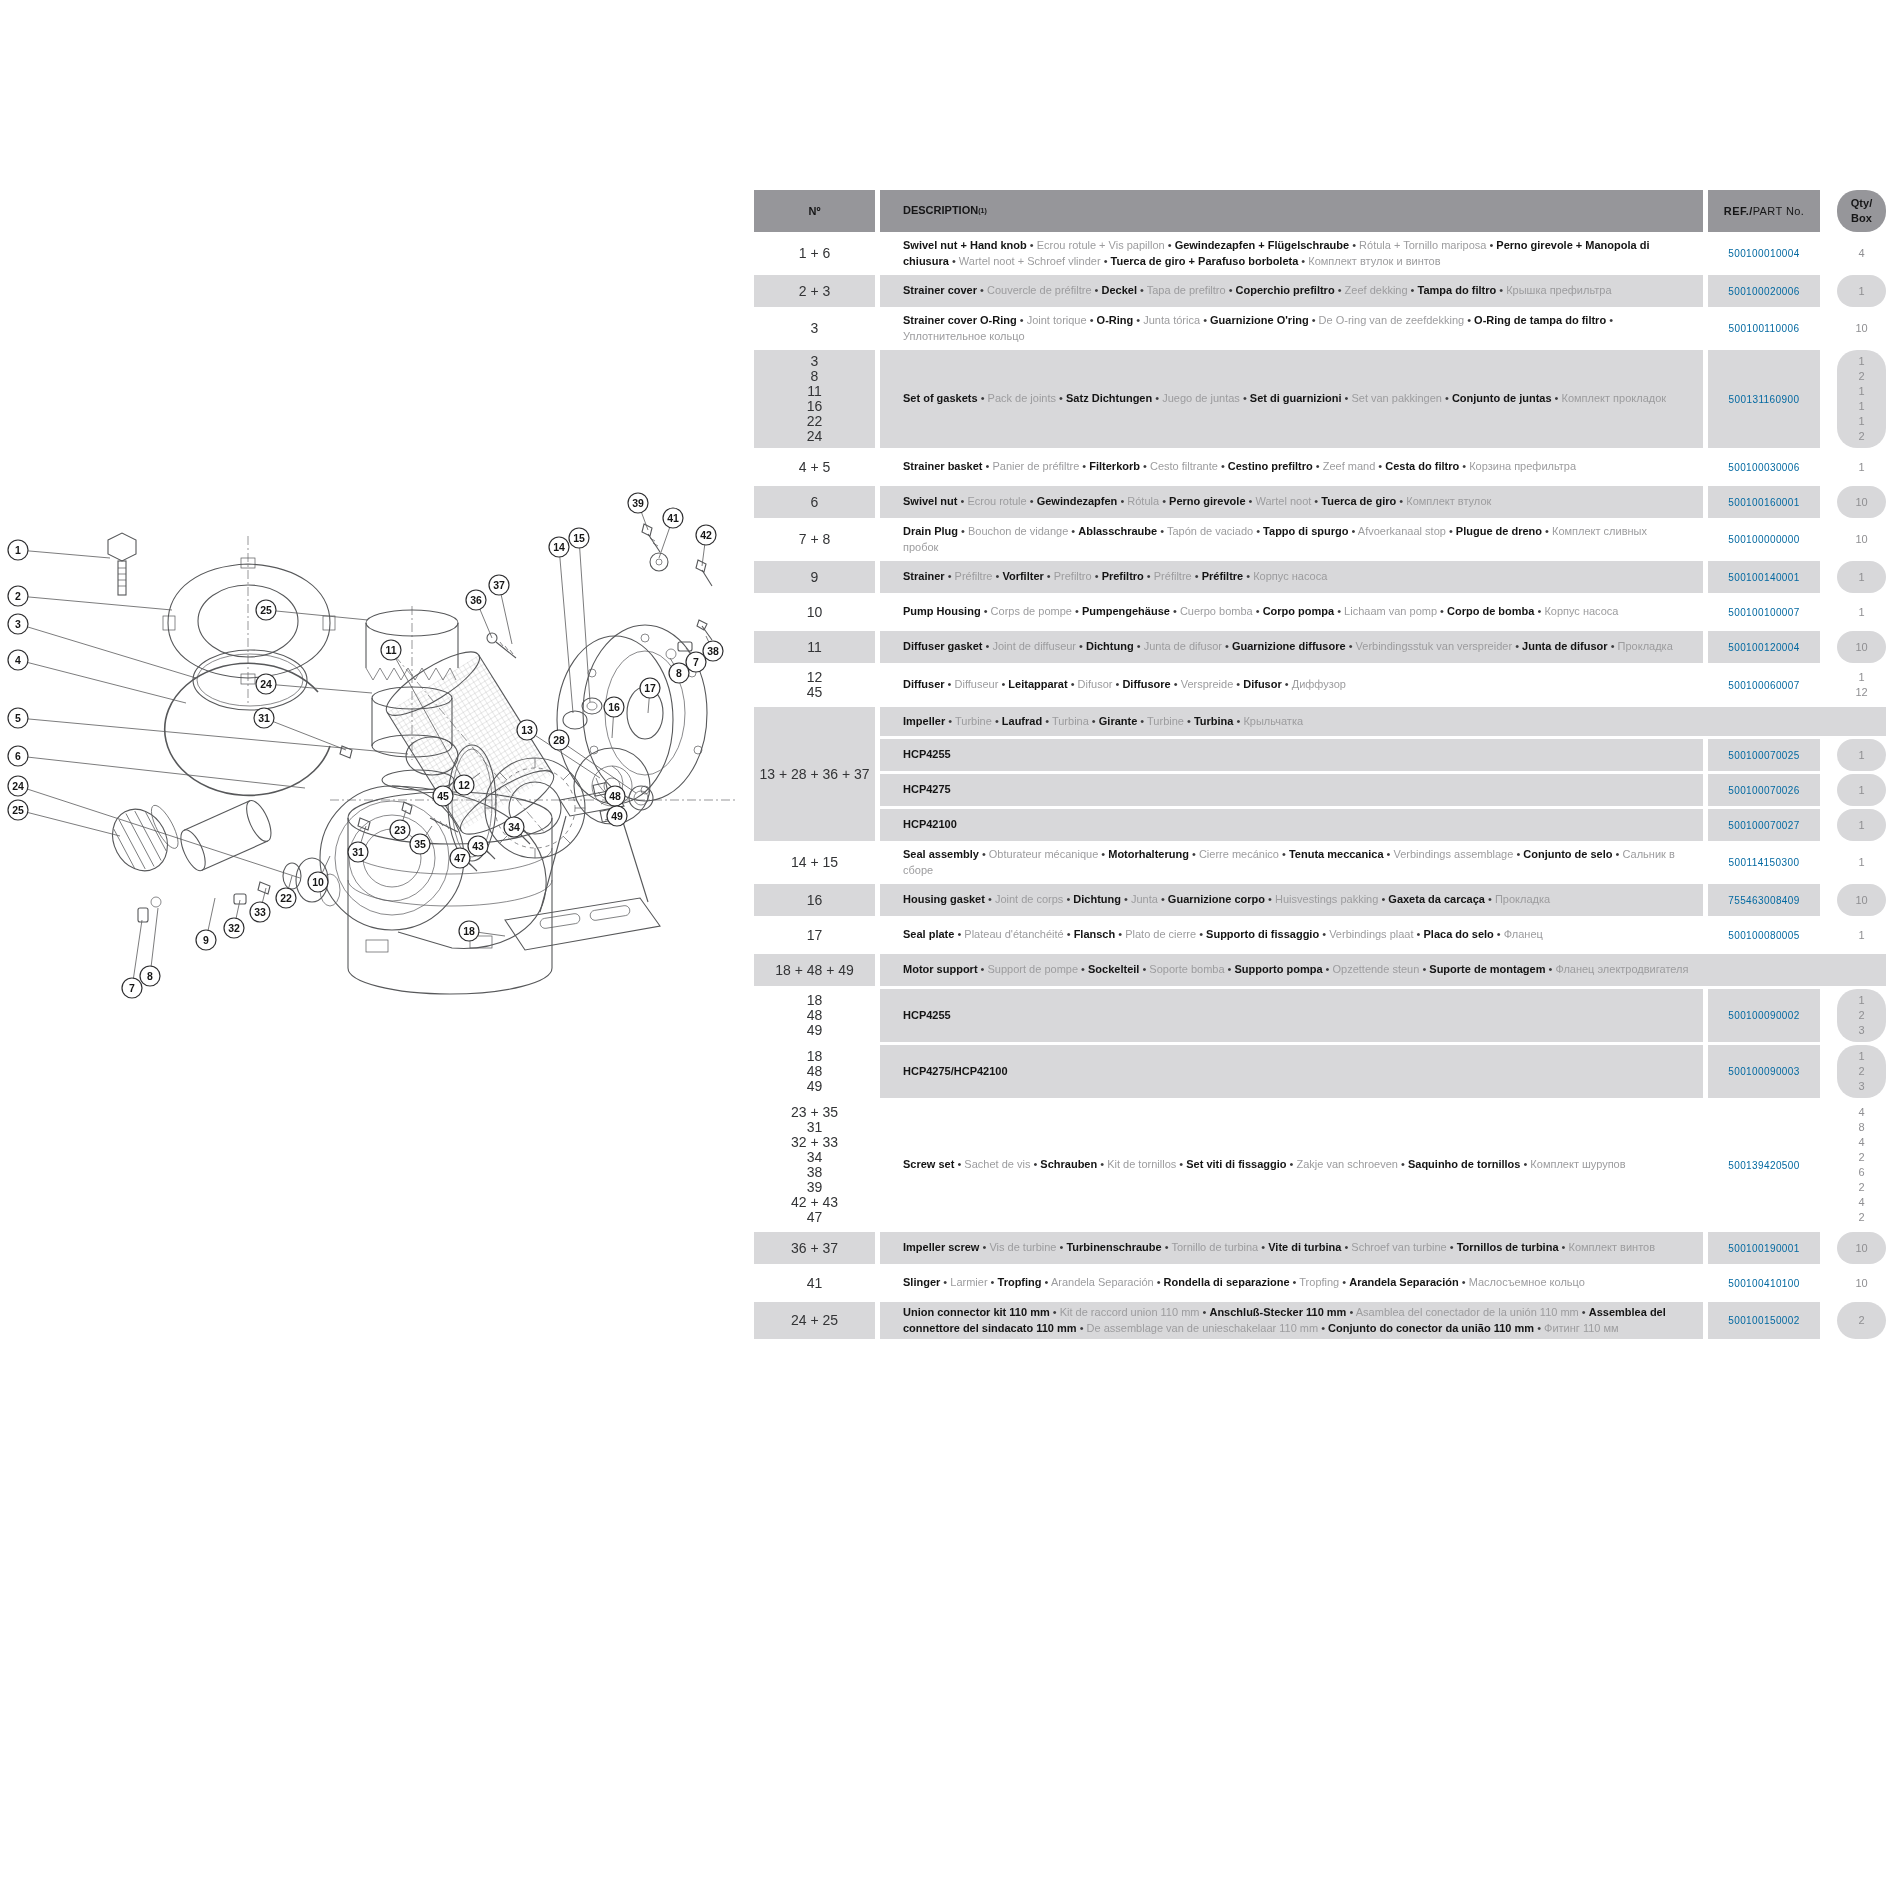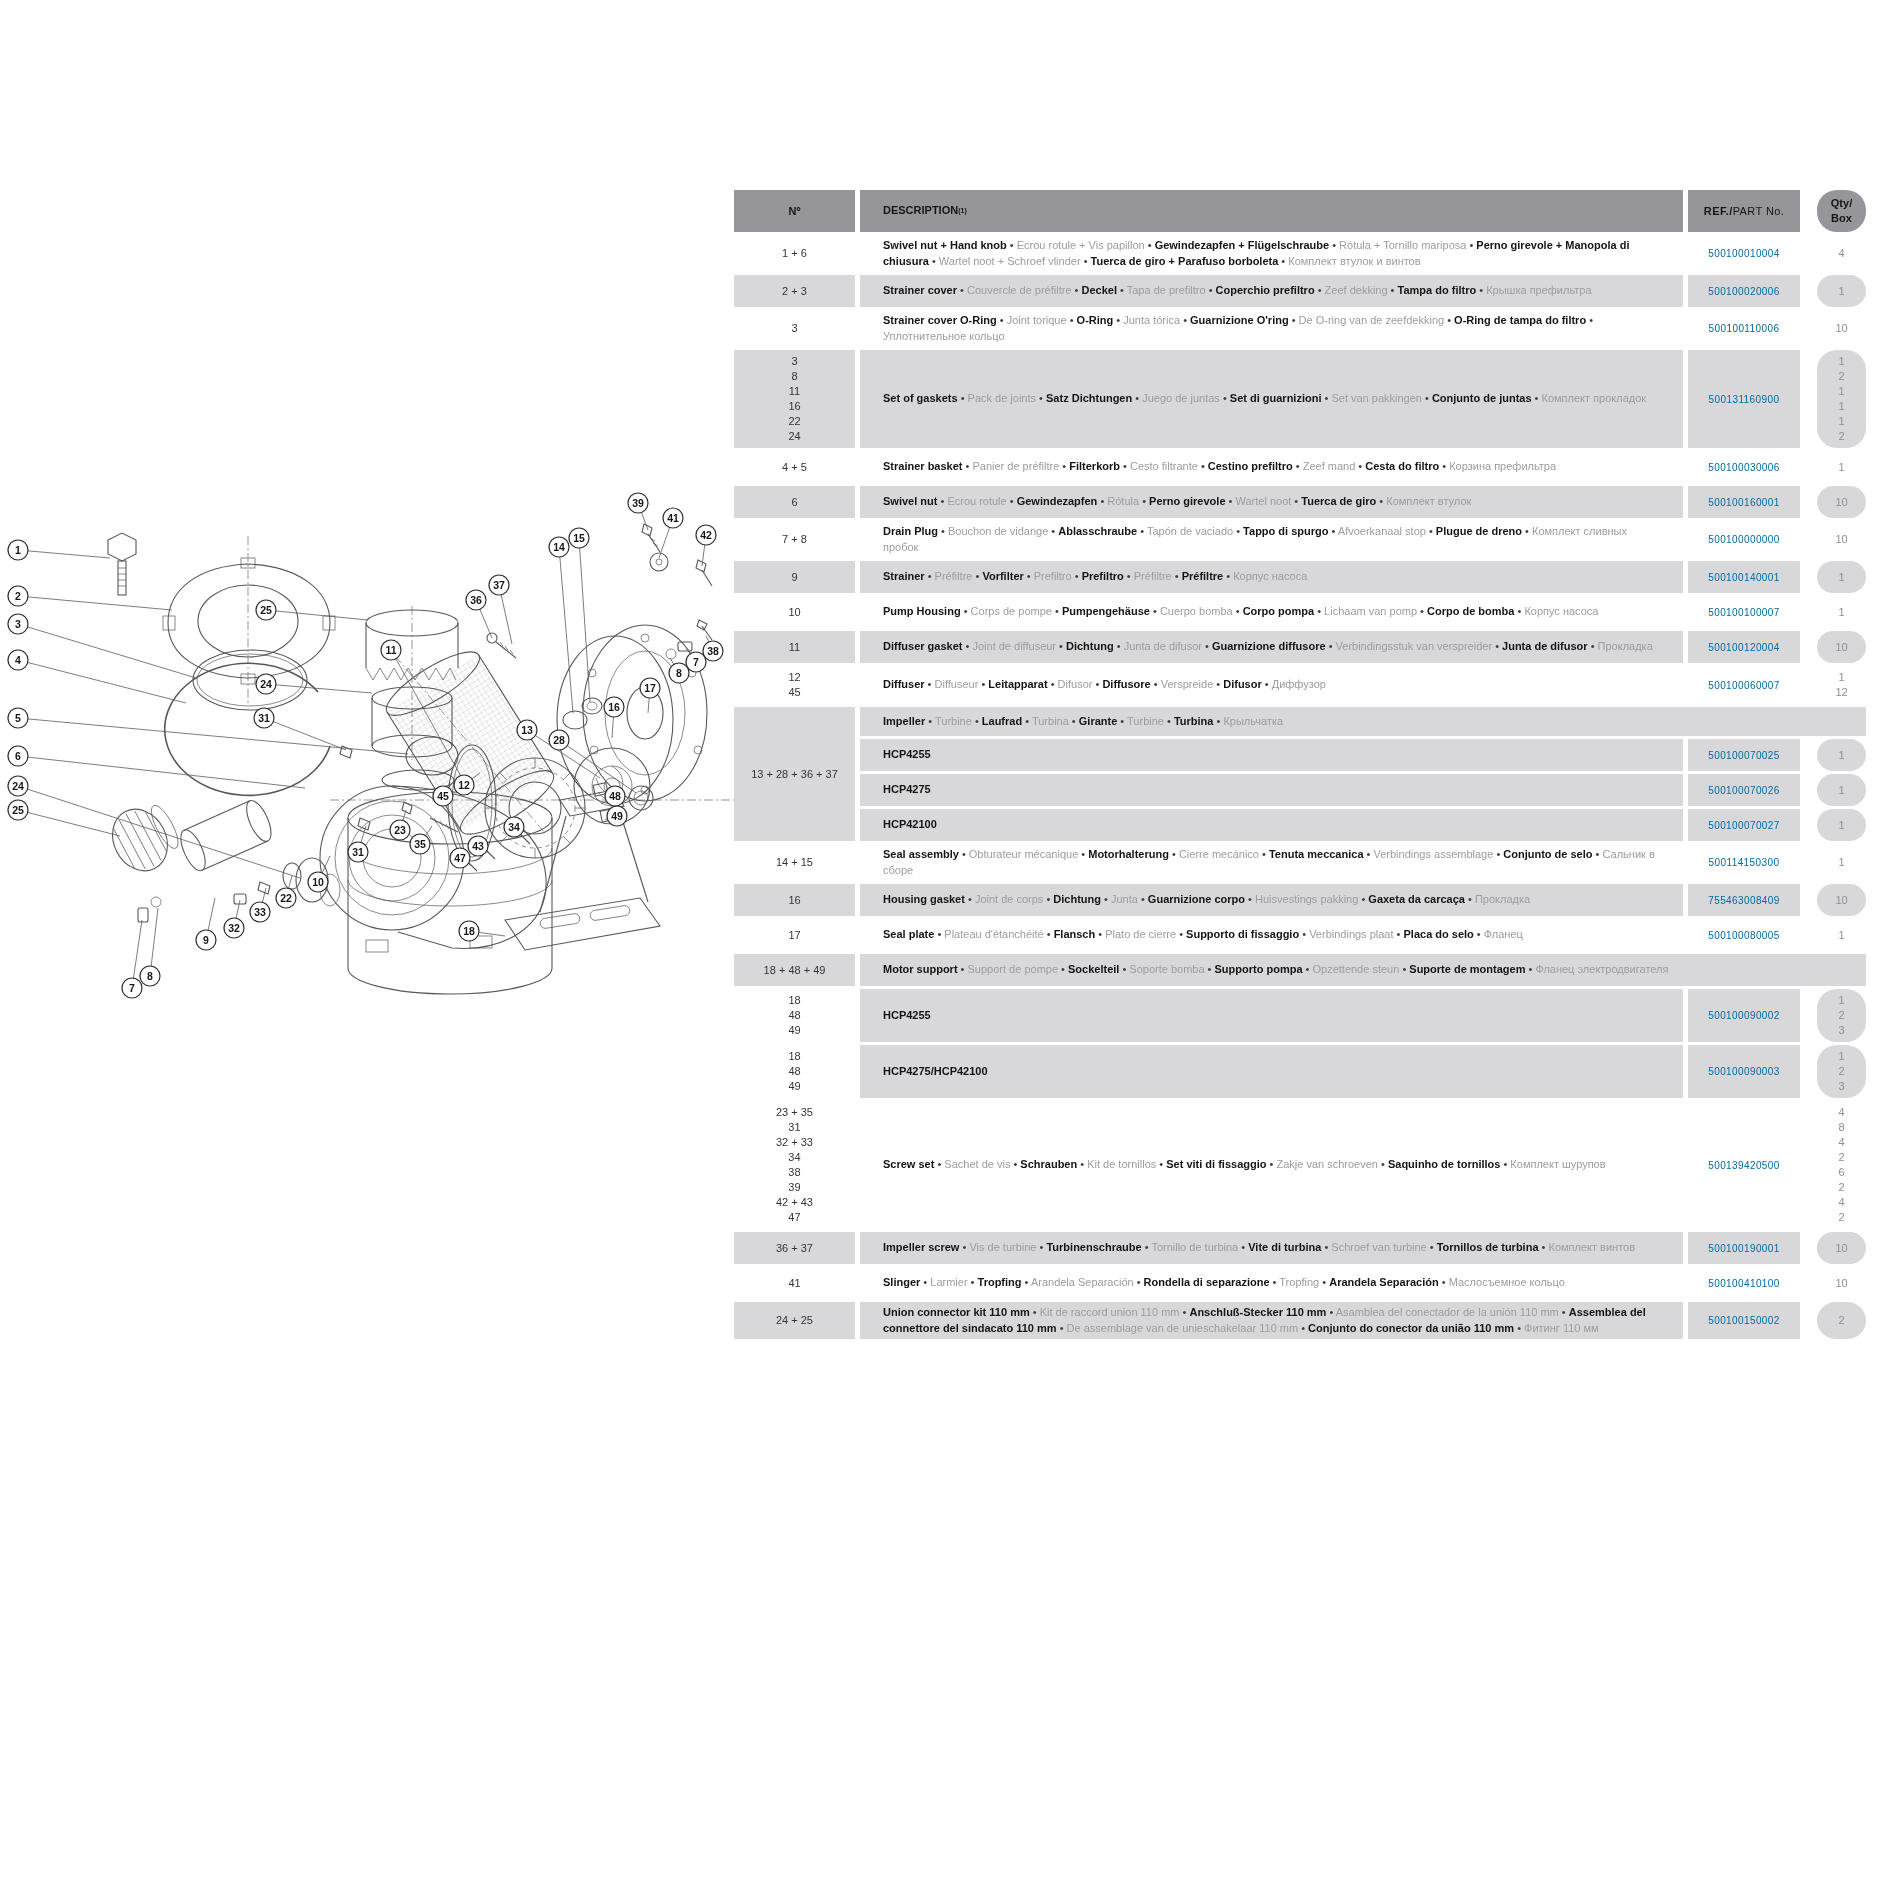--- a/index.html
+++ b/index.html
@@ -11,26 +11,26 @@
   
   #diagram-wrap{position:absolute;left:0;top:488px;width:750px;height:535px;}
   #diagram-wrap svg{display:block;}
   .part{stroke:#57585a;fill:none;stroke-width:1.1;}
   .thin{stroke-width:0.7;}
   .dash{stroke:#6a6b6d;stroke-width:0.7;fill:none;stroke-dasharray:9 3 2 3;}
   .callout-line{stroke:#5a5a5c;stroke-width:0.8;}
   .callout-circ{fill:#ffffff;stroke:#2f2f31;stroke-width:1.2;}
   .callout-txt{fill:#161616;font-size:10.5px;font-weight:bold;text-anchor:middle;font-family:"Liberation Sans",sans-serif;}
   
-  #parts-table{position:absolute;left:734px;top:190px;width:1132px;}
+  #parts-table{position:absolute;left:754px;top:190px;width:1132px;}
   .row{display:grid;grid-template-columns:121px 1fr 112px 61px;column-gap:5px;margin-bottom:3px;}
   .cell{display:flex;align-items:center;box-sizing:border-box;min-height:32px;}
   .g{background:#d8d8da;}
   .hd{background:#96969a;min-height:42px;}
-  .no-cell{justify-content:center;text-align:center;font-size:11px;color:#333436;line-height:15px;padding:4px 2px;}
+  .no-cell{justify-content:center;text-align:center;font-size:14px;color:#333436;line-height:15px;padding:4px 2px;}
   .desc-cell{padding:3px 23px;font-size:11px;line-height:15.5px;}
   .desc-inner{width:100%;}
   .ref-cell{justify-content:center;font-size:10px;color:#0369a1;letter-spacing:.4px;}
   .qty-cell{justify-content:center;text-align:center;font-size:11px;color:#8f8f92;line-height:15px;margin-left:12px;border-radius:20px;}
   .seg-b{font-weight:bold;color:#141414;}
   .seg-g{color:#9c9c9e;}
   .bullet{color:#3c3c3e;}
   .hd.no-cell,.hd.desc-cell,.hd.ref-cell,.hd.qty-cell{color:#161617;font-weight:bold;font-size:11px;}
   .hd.qty-cell{white-space:pre-line;margin-left:12px;}
   .hd.ref-cell .rr{font-weight:normal;}

